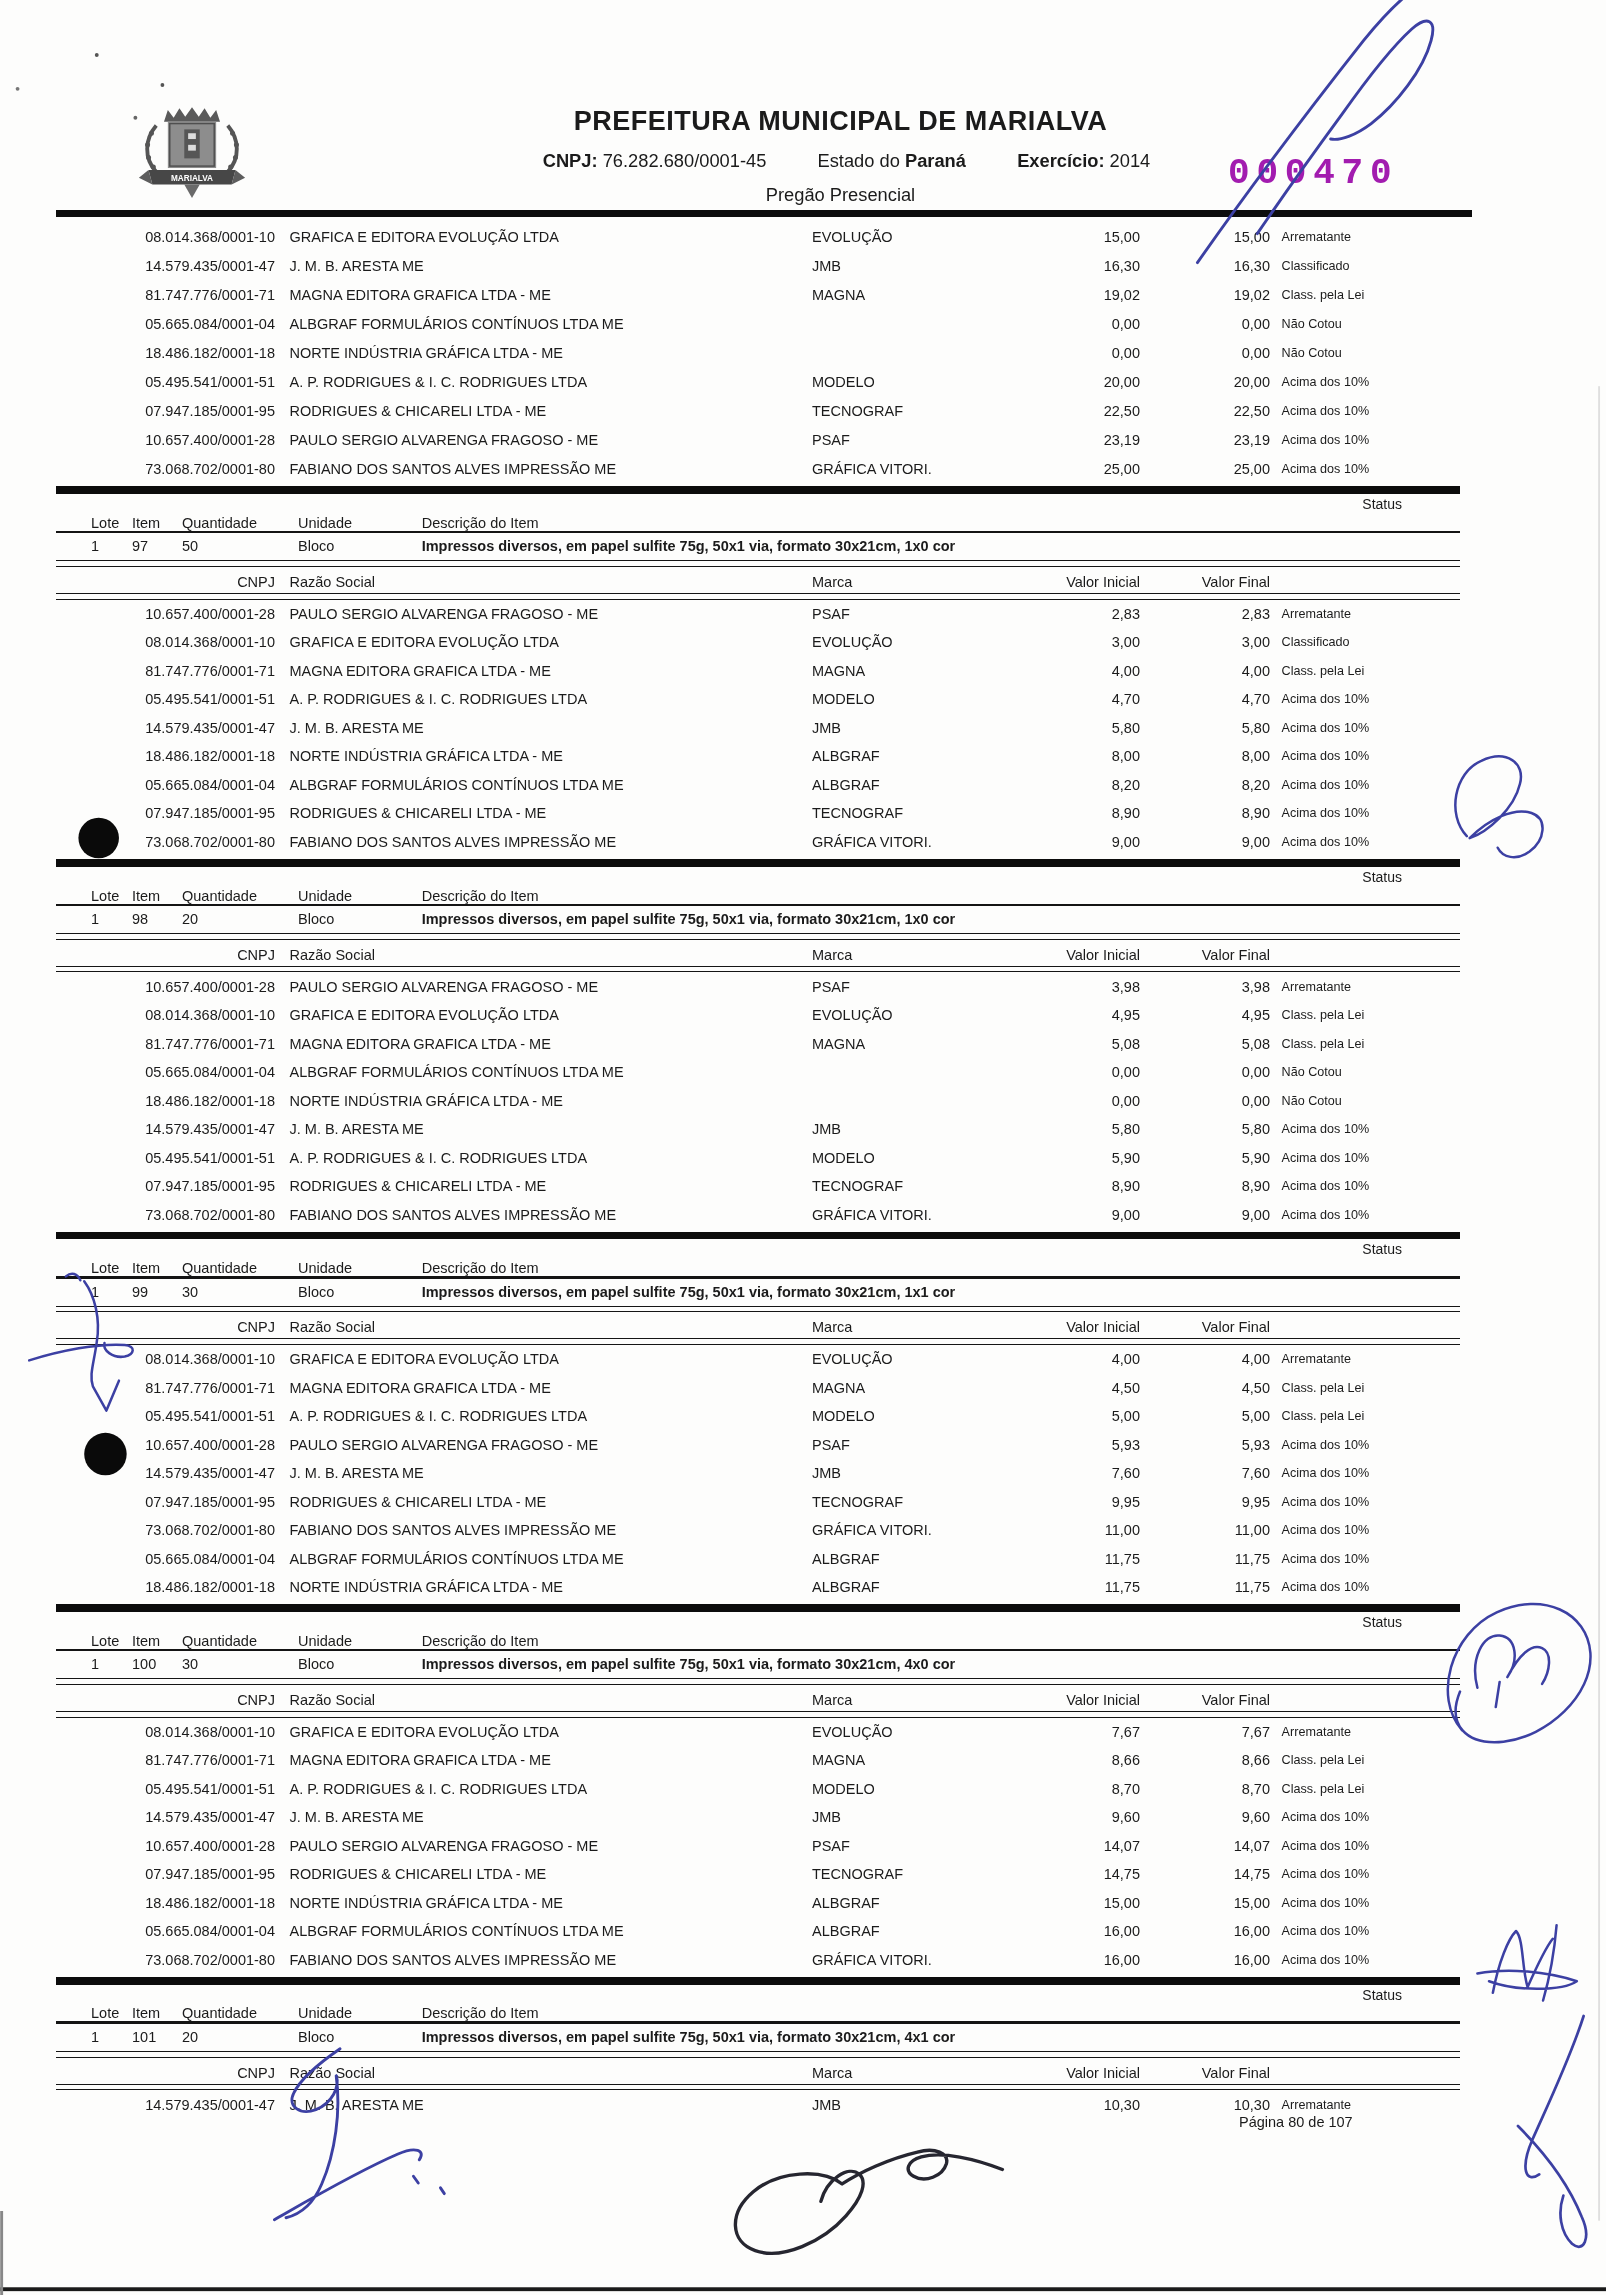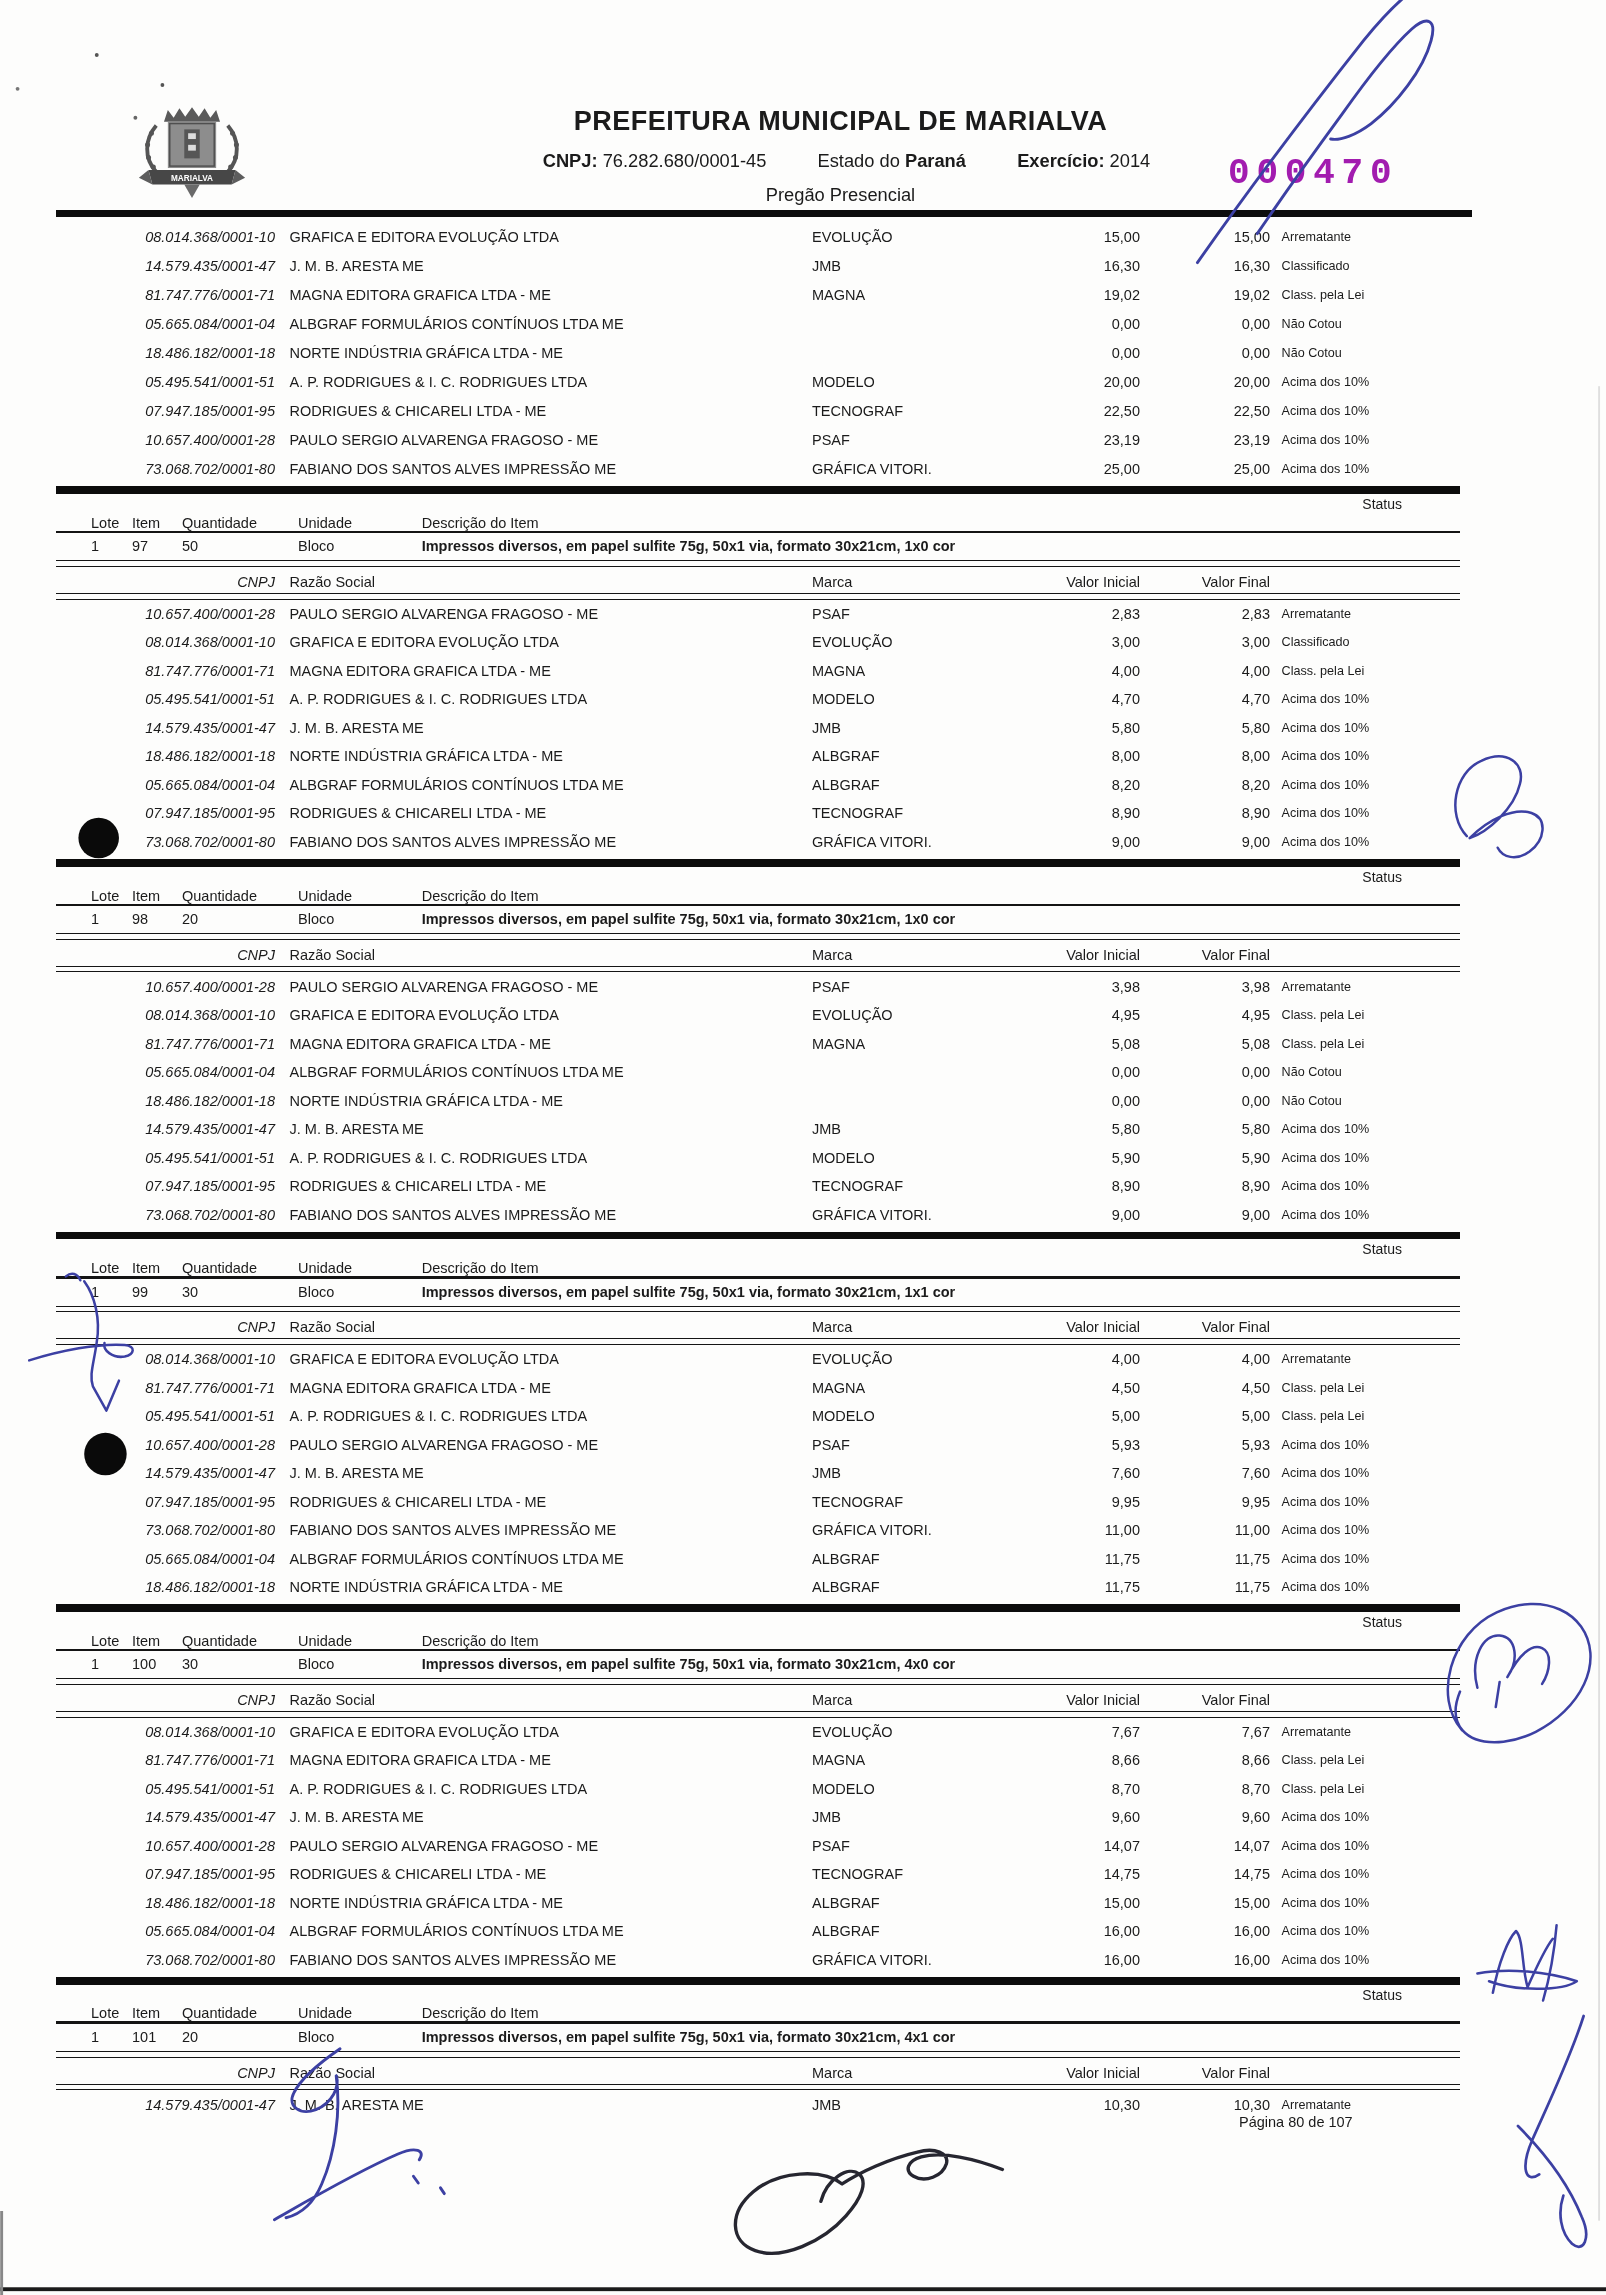--- a/index.html
+++ b/index.html
@@ -22,21 +22,21 @@
   .top-rule{height:6.8px;background:#0d0d0d;margin:0 135px 0 56px;}
   .bar-end{height:7.7px;background:#0c0c0c;margin:2.9px 147px 0 56px;}
   .rule{height:2.4px;background:#141414;margin:0 147px 0 56px;}
   .dline{height:4.8px;border-top:1.7px solid #151515;border-bottom:1.7px solid #151515;
          margin:1px 147px 0 56px;}
   
   .grid-b{display:grid;grid-template-columns:193px 537px 222px 106px 130px 1fr;
           padding-left:82px;padding-right:15.4px;align-items:center;font-size:14.5px;}
   .brow{height:29px;}
   .lote-section .brow{height:28.5px;}
-  .c-cnpj{text-align:right;font-style:italic;}
+  .c-cnpj{text-align:right;}
   .c-razao{padding-left:14.5px;}
   .c-vi,.c-vf{text-align:right;}
   .c-status{padding-left:11.6px;font-size:12.6px;}
   .sub-head{height:23px;align-items:end;padding-bottom:1.9px;}
   .sub-head .c-status{font-size:14.5px;}
   #cont-rows{padding-top:5.8px;}
   
   .lote-section{margin-top:2px;}
   .status-row{height:15.4px;text-align:right;padding-right:205px;font-size:14px;}
   .grid-lote{display:grid;grid-template-columns:41px 50px 116px 114px 1fr;

